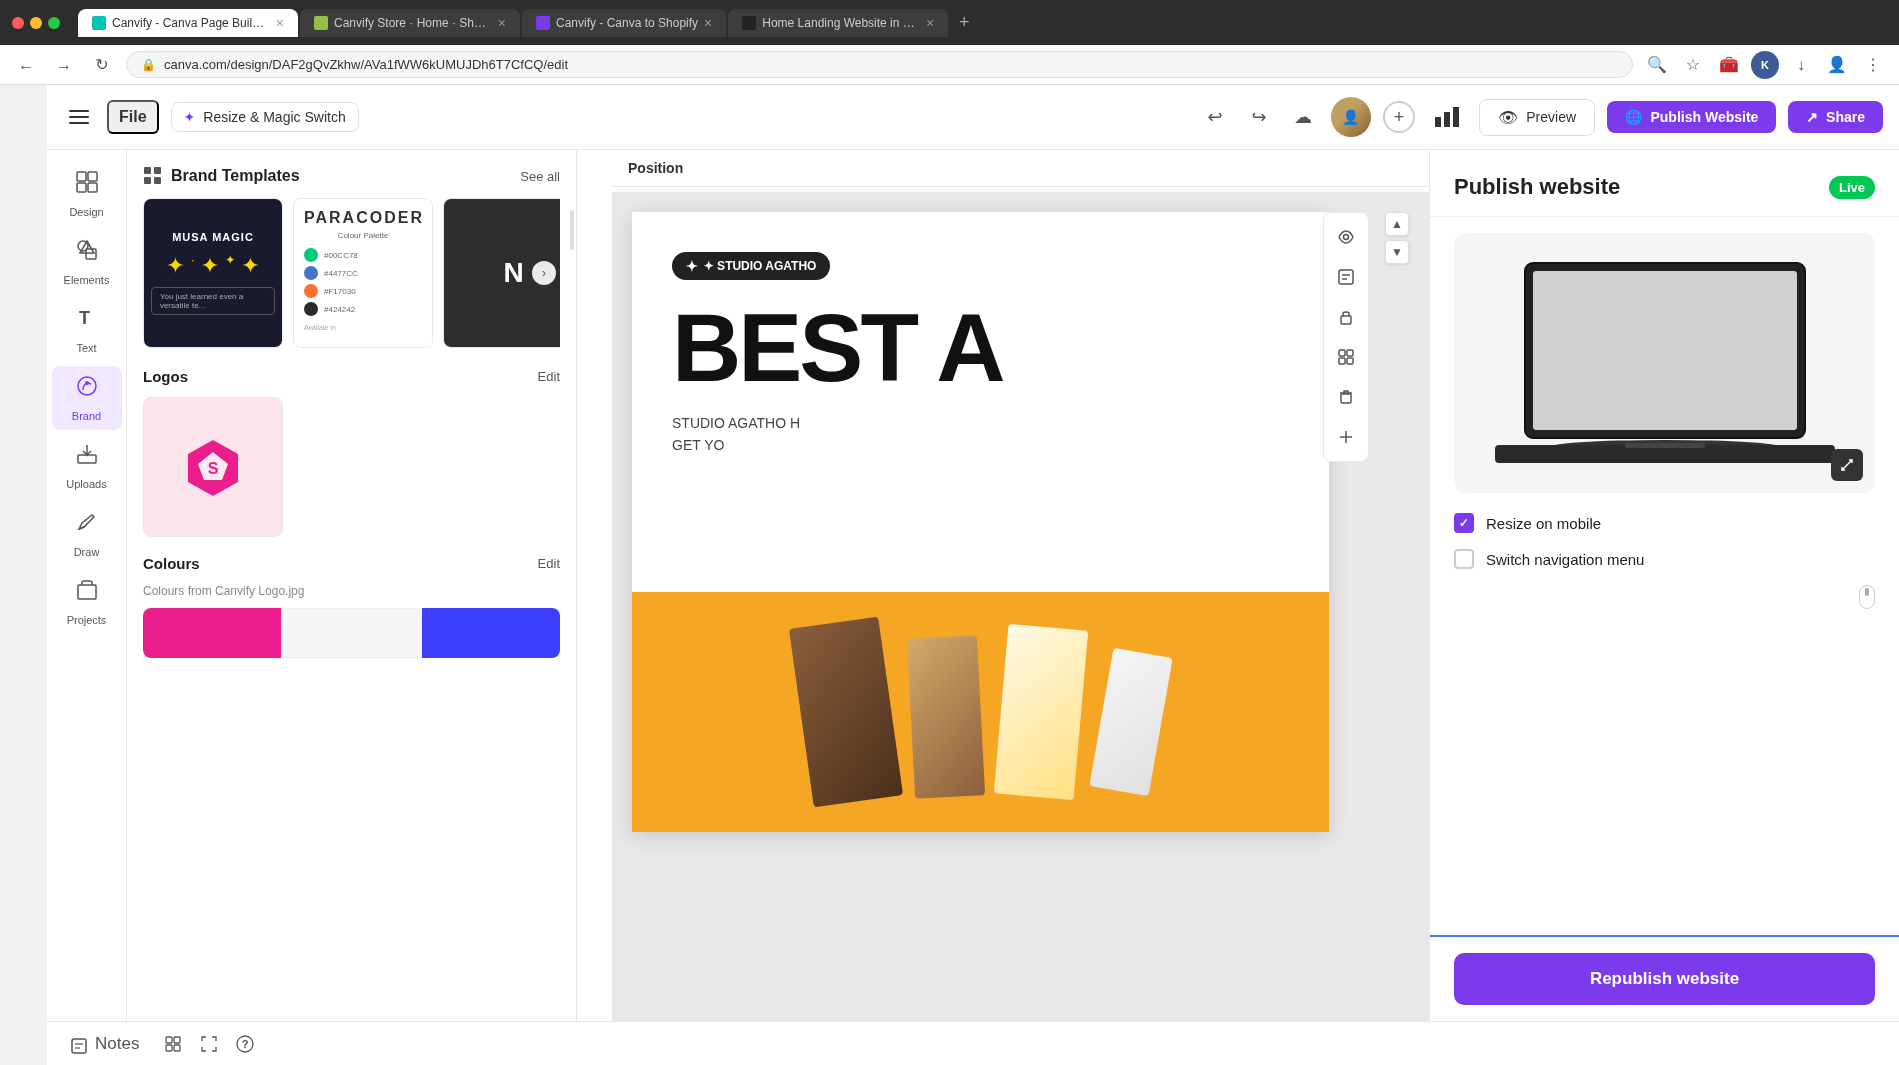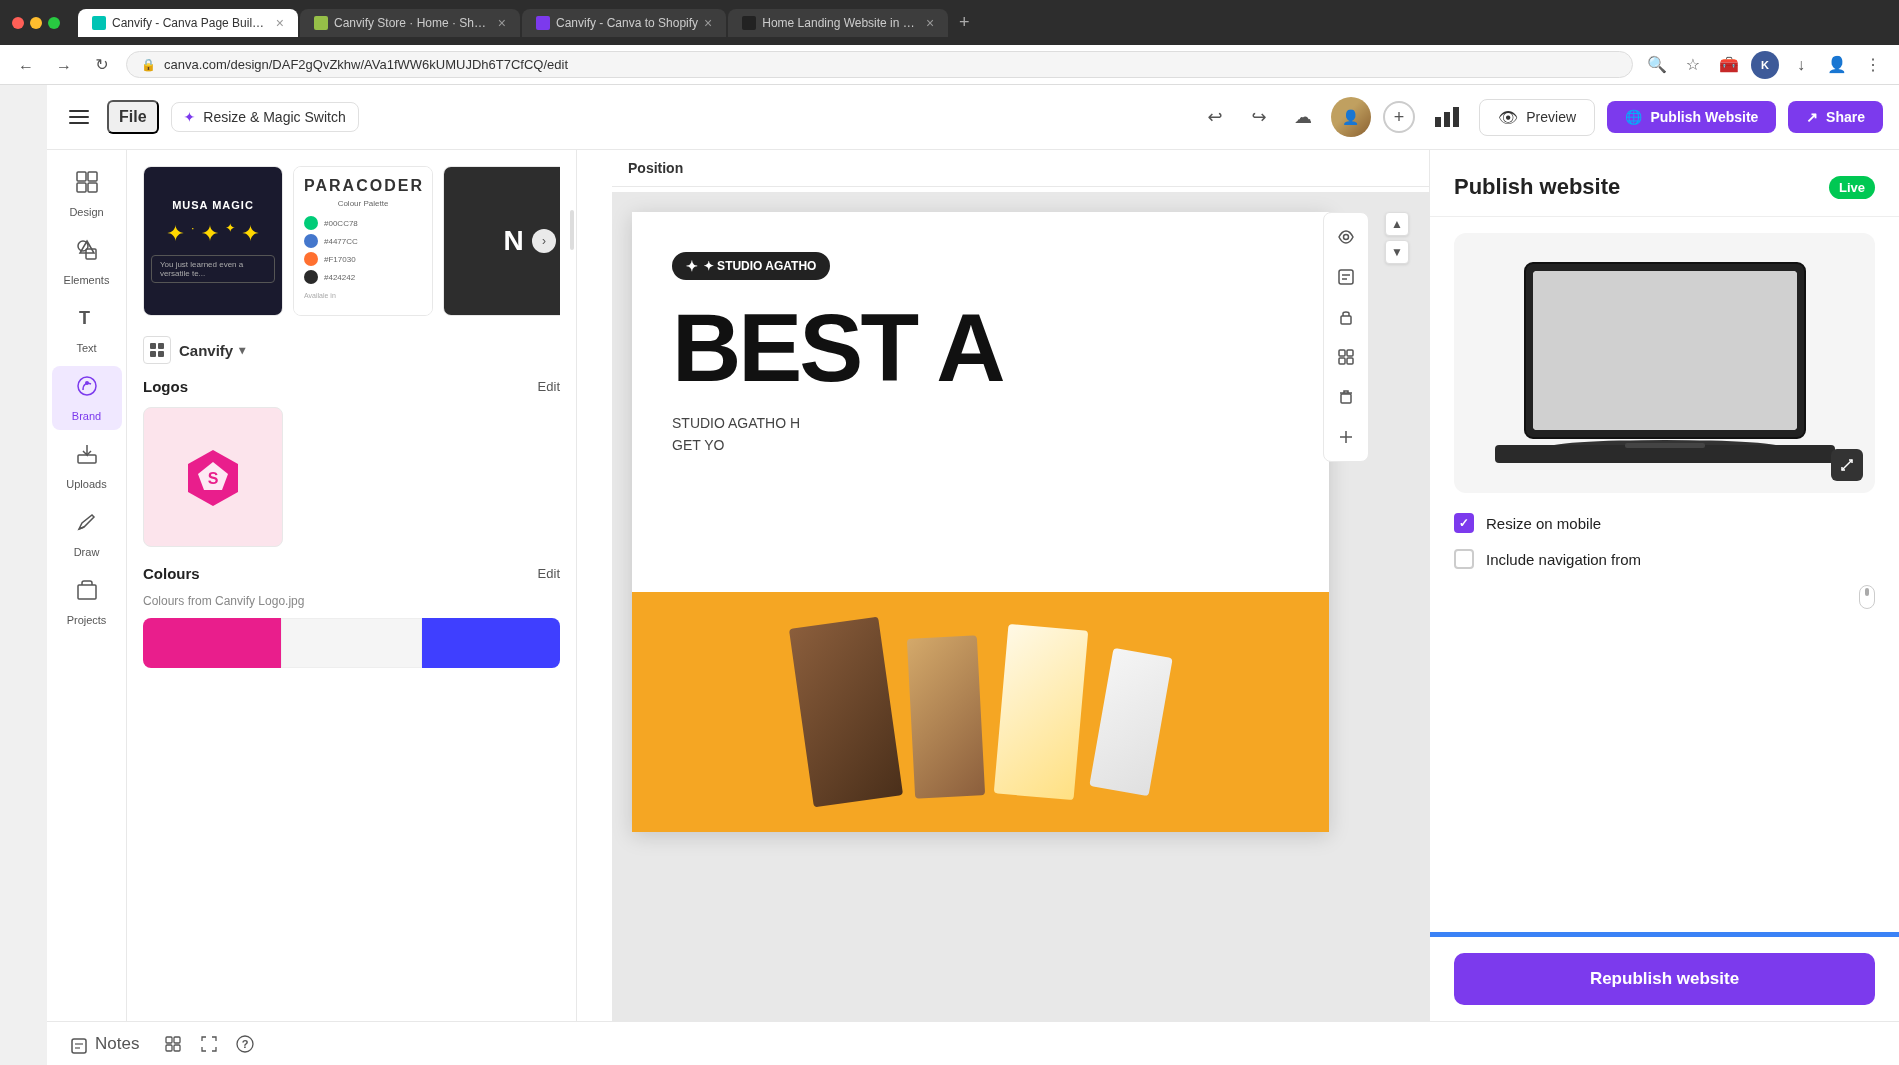--- a/index.html
+++ b/index.html
@@ -128,21 +128,21 @@
     .live-badge { background: #00c853; color: white; padding: 4px 10px; border-radius: 12px; font-size: 13px; font-weight: 600; }
     .publish-panel-content { flex: 1; overflow-y: auto; padding: 16px 24px; }
     .laptop-preview { width: 100%; background: #f5f5f5; border-radius: 12px; padding: 20px; display: flex; align-items: center; justify-content: center; margin-bottom: 20px; position: relative; }
     .laptop-svg { width: 340px; }
     .expand-btn { position: absolute; bottom: 12px; right: 12px; width: 32px; height: 32px; background: #333; border-radius: 6px; display: flex; align-items: center; justify-content: center; color: white; font-size: 14px; cursor: pointer; }
     .checkbox-row { display: flex; align-items: center; gap: 12px; margin-bottom: 16px; }
     .checkbox-checked { width: 20px; height: 20px; background: #7c3aed; border-radius: 4px; display: flex; align-items: center; justify-content: center; cursor: pointer; flex-shrink: 0; }
     .checkbox-unchecked { width: 20px; height: 20px; border: 2px solid #ccc; border-radius: 4px; cursor: pointer; flex-shrink: 0; }
     .checkmark { color: white; font-size: 12px; font-weight: 700; }
     .checkbox-label { font-size: 15px; color: #222; }
-    .publish-panel-footer { padding: 16px 24px; border-top: 5px solid #3b82f6; }
+    .publish-panel-footer { padding: 16px 24px; border-top: 2px solid #3b82f6; }
     .republish-btn { width: 100%; padding: 16px; background: #7c3aed; border: none; border-radius: 10px; color: white; font-size: 17px; font-weight: 700; cursor: pointer; }
 
     
     .bottom-bar { height: 44px; background: #fff; border-top: 1px solid #e8e8e8; display: flex; align-items: center; padding: 0 16px; gap: 12px; }
     .notes-btn { display: flex; align-items: flex-end; gap: 8px; font-size: 17px; color: #555; cursor: pointer; padding: 4px 8px; border-radius: 6px; }
     .bottom-center { flex: 1; display: flex; align-items: center; justify-content: center; gap: 12px; }
     .page-indicator { font-size: 13px; color: #333; font-weight: 500; }
     .zoom-slider-area { display: flex; align-items: center; gap: 8px; }
     .zoom-slider { width: 200px; height: 4px; background: #ddd; border-radius: 2px; position: relative; cursor: pointer; }
     .zoom-slider-fill { width: 58%; height: 100%; background: #7c3aed; border-radius: 2px; }
@@ -321,20 +321,32 @@
             </svg>
         </div>
         <span class="sidebar-icon-label">Projects</span>
       </div>
     </div>
 
     <div class="left-panel">
       <div class="left-panel-scroll">
 
         <div class="brand-section">
+          <div class="section-header">
+            <div style="display:flex;align-items:center;gap:8px;">
+              <svg width="20" height="20" viewBox="0 0 20 20">
+                  <rect x="1" y="1" width="7" height="7" rx="1" fill="#555"></rect>
+                  <rect x="11" y="1" width="7" height="7" rx="1" fill="#555"></rect>
+                  <rect x="1" y="11" width="7" height="7" rx="1" fill="#555"></rect>
+                  <rect x="11" y="11" width="7" height="7" rx="1" fill="#555"></rect>
+                </svg>
+              <span style="font-size:16px;font-weight:700;color:#222;">Brand Templates</span>
+            </div>
+            <span class="see-all-btn">See all</span>
+          </div>
 
           <div class="brand-templates-grid" style="position:relative;">
 
             <div class="template-card">
               <div class="template-1 template-card-inner">
                 <div class="template-1-title">MUSA MAGIC</div>
                 <div class="stars-container">
                   <span class="star">✦</span>
                   <span class="star-small">·</span>
                   <span class="star">✦</span>
@@ -374,34 +386,20 @@
             <div class="template-card">
               <div class="template-3 template-card-inner">
                 <div class="template-3-n">N</div>
               </div>
             </div>
 
             <div class="template-arrow">›</div>
           </div>
         </div>
 
-        <div class="brand-header">
-          <div class="brand-logo-box">
-            <svg width="16" height="16" viewBox="0 0 16 16">
-                <rect x="1" y="1" width="6" height="6" rx="1" fill="#555"></rect>
-                <rect x="9" y="1" width="6" height="6" rx="1" fill="#555"></rect>
-                <rect x="1" y="9" width="6" height="6" rx="1" fill="#555"></rect>
-                <rect x="9" y="9" width="6" height="6" rx="1" fill="#555"></rect>
-              </svg>
-          </div>
-          <div class="brand-name-selector">
-            <span>Canvify</span>
-            <span class="chevron-down">▾</span>
-          </div>
-        </div>
 
         <div class="logos-section">
           <div class="section-header">
             <span class="section-label">Logos</span>
             <span class="edit-btn">Edit</span>
           </div>
           <div class="logo-grid">
             <div class="logo-card">
               <svg class="logo-inner-svg" viewBox="0 0 70 70">
                 <polygon points="35,8 60,22 60,50 35,64 10,50 10,22" fill="#e91e8c" stroke="none"></polygon>
@@ -550,21 +548,21 @@
 
           <div class="checkbox-row">
             <div class="checkbox-checked">
               <span class="checkmark">✓</span>
             </div>
             <span class="checkbox-label">Resize on mobile</span>
           </div>
 
           <div class="checkbox-row">
             <div class="checkbox-unchecked"></div>
-            <span class="checkbox-label">Include navigation from</span>
+            <span class="checkbox-label">Switch navigation menu</span>
           </div>
 
           <div style="display:flex;justify-content:flex-end;margin-top:8px;">
             <div style="width:16px;height:24px;border:1px solid #ccc;border-radius:8px;display:flex;align-items:flex-start;padding:2px;justify-content:center;">
               <div style="width:4px;height:8px;background:#aaa;border-radius:2px;"></div>
             </div>
           </div>
         </div>
 
         <div class="publish-panel-footer">

